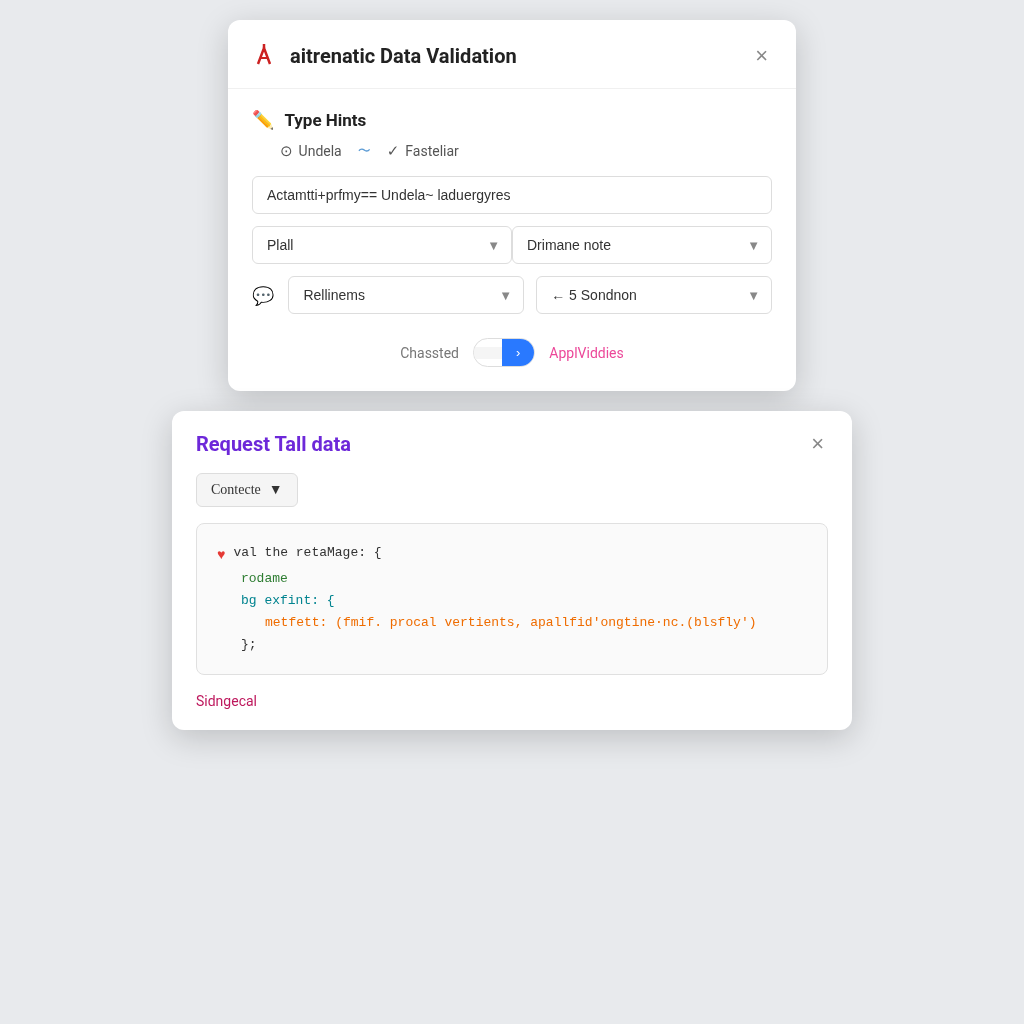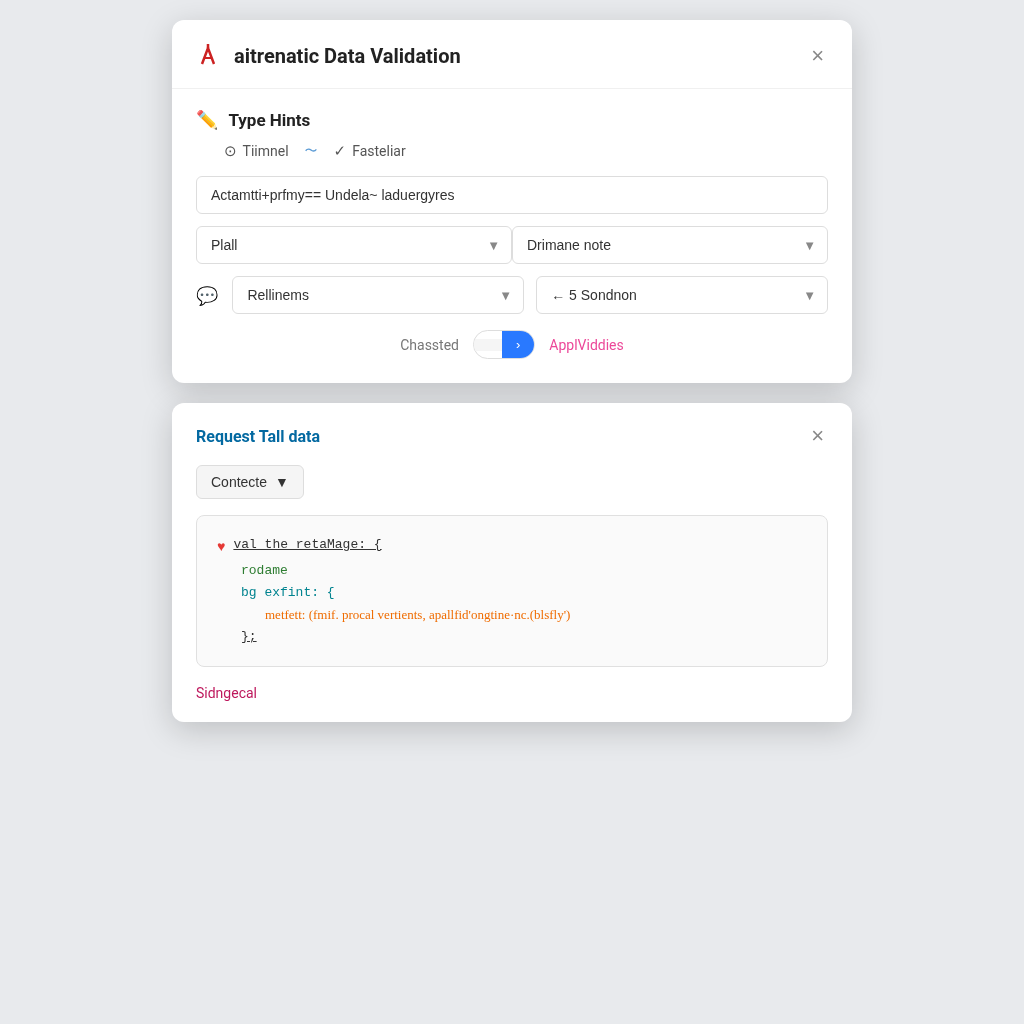--- a/index.html
+++ b/index.html
@@ -11,21 +11,21 @@
       align-items: center;
       justify-content: flex-start;
       padding: 20px;
       min-height: 100vh;
     }
 
     .modal {
       background: #fff;
       border-radius: 12px;
       box-shadow: 0 8px 32px rgba(0,0,0,0.18);
-      width: 680px;
+      width: 568px;
       padding: 0;
       overflow: hidden;
       margin-bottom: 20px;
     }
 
     .modal-header {
       display: flex;
       align-items: center;
       justify-content: space-between;
       padding: 20px 24px 16px 20px;
@@ -169,21 +169,21 @@
       font-size: 18px;
       color: #555;
       margin-right: 2px;
     }
 
     .toggle-row {
       display: flex;
       align-items: center;
       justify-content: center;
       gap: 14px;
-      margin-top: 16px;
+      margin-top: 24px;
     }
 
     .toggle-label {
       font-size: 14px;
       color: #777;
     }
 
     .toggle-container {
       display: flex;
       align-items: center;
@@ -227,42 +227,43 @@
     }
 
     .modal2-header {
       display: flex;
       align-items: center;
       justify-content: space-between;
       padding: 18px 24px 14px 24px;
     }
 
     .modal2-title {
-      font-size: 16px;
+      font-size: 20px;
       font-weight: 700;
-      color: #0369a1;
+      color: #6d28d9;
     }
 
     .modal2-body {
       padding: 0 24px 20px 24px;
     }
 
     .dropdown-btn {
       display: flex;
       align-items: center;
       gap: 8px;
       border: 1px solid #ddd;
       border-radius: 6px;
       padding: 8px 14px;
       background: #f5f5f5;
       font-size: 14px;
       color: #333;
       cursor: pointer;
       margin-bottom: 16px;
       width: fit-content;
+      font-family: Liberation Serif, serif;
     }
 
     .code-block {
       border: 1px solid #e0e0e0;
       border-radius: 8px;
       padding: 18px 20px;
       background: #fafafa;
       font-family: 'Courier New', Courier, monospace;
       font-size: 13px;
       line-height: 1.7;
@@ -274,21 +275,21 @@
       align-items: flex-start;
       gap: 8px;
     }
 
     .code-heart {
       color: #e53935;
       font-size: 14px;
       margin-top: 2px;
     }
 
-    .code-text { color: #333; text-decoration: underline; }
+    .code-text { color: #333; }
     .code-green { color: #2e7d32; }
     .code-blue-green { color: #00838f; }
     .code-orange { color: #ef6c00; }
     .code-yellow-badge {
       background: #ffd600;
       color: #333;
       border-radius: 3px;
       padding: 0 4px;
       font-size: 12px;
       font-weight: bold;
@@ -323,21 +324,21 @@
     
     <div class="section-header">
       <span class="section-icon">✏️</span>
       <span class="section-title">Type Hints</span>
     </div>
 
     
     <div class="sub-row">
       <div class="sub-item">
         <span class="sub-item-icon">⊙</span>
-        <span>Tiimnel</span>
+        <span>Undela</span>
       </div>
       <span class="divider-icon">〜</span>
       <div class="sub-item">
         <span class="sub-item-icon">✓</span>
         <span>Fasteliar</span>
       </div>
     </div>
 
     
     <input class="input-field" value="Actamtti+prfmy== Undela~ laduergyres" placeholder="Actamtti+prfmy== Undela~ laduergyres" style="">
@@ -411,21 +412,21 @@
         <span class="code-text">
           <span>val the retaMage: {</span>
         </span>
       </div>
       <div style="padding-left: 24px;">
         <span class="code-green">rodame</span>
       </div>
       <div style="padding-left: 24px;">
         <span class="code-blue-green">bg exfint: {</span>
       </div>
-      <div style="padding-left: 48px; font-family: Liberation Serif, serif;">
+      <div style="padding-left: 48px;">
         <span class="code-orange">metfett: (fmif. procal vertients, apallfid'ongtine·nc.(blsfly')</span>
       </div>
       <div style="padding-left: 24px;">
         <span class="code-text">};</span>
       </div>
     </div>
 
     
     <a class="side-link">Sidngecal</a>
   </div>

